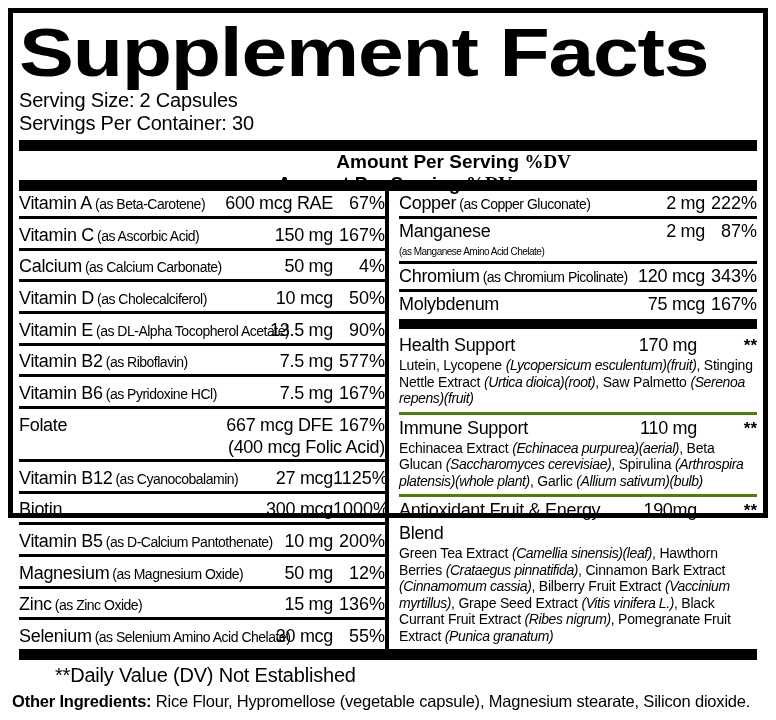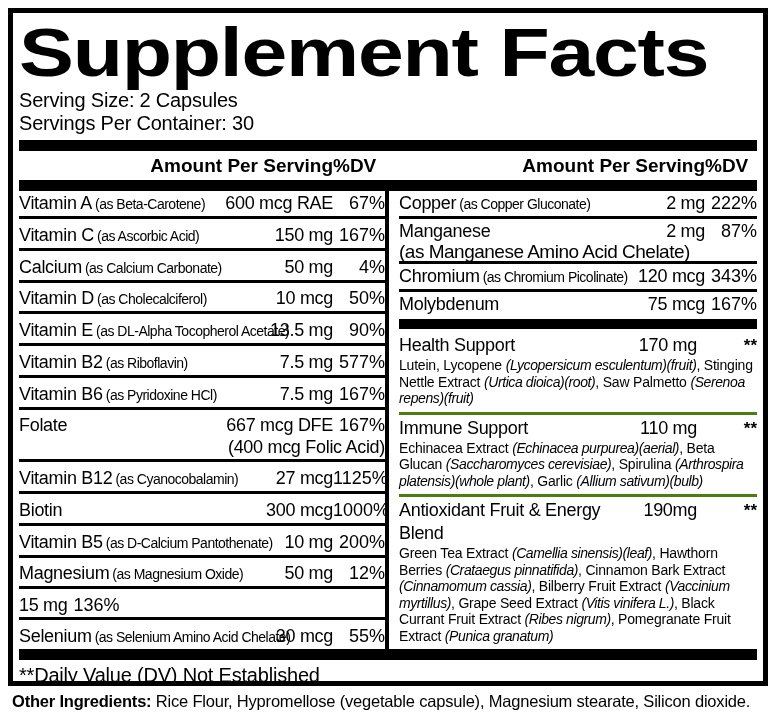--- a/index.html
+++ b/index.html
@@ -1,57 +1,57 @@
 <!DOCTYPE html>
 <html><head>
 <meta charset="utf-8">
 <style>
   html,body{margin:0;padding:0;background:#fff;}
   .canvas{position:relative;width:776px;height:720px;background:#fff;overflow:hidden;
           font-family:"Liberation Sans",sans-serif;color:#000;}
-  .label{position:absolute;left:8px;top:8px;right:8px;height:678px;border:5px solid #000;
+  .label{position:absolute;left:8px;top:8px;right:8px;height:510px;border:5px solid #000;
          background:#fff;padding:0 6px;box-sizing:border-box;}
   .title{font-size:68px;font-weight:700;line-height:74px;white-space:nowrap;
          transform:scaleX(1.21);transform-origin:left center;letter-spacing:-1px;margin-top:2px;}
   .serving-line{font-size:20px;line-height:23px;letter-spacing:-0.2px;}
   .serving-line b{font-weight:400;}
   .bar{height:11px;background:#000;}
   .bar.top{margin-top:5px;}
   .hdr-row{display:flex;align-items:center;height:29px;font-weight:700;font-size:19px;}
-  .hdr-cols{display:flex;}
+  .hdr-cols{display:flex;flex-direction:column;}
   .hdr-col{display:flex;}
   .hdr-col.left{width:366px;}
   .hdr-col.right{flex:1;padding-left:14px;}
   .hdr-spacer{flex:1;}
   .hdr-amt{text-align:right;}
-  .hdr-dv{width:52px;}
+  .hdr-dv{width:52px;text-align:right;font-family:Liberation Serif, serif;}
   .cols{display:flex;height:458px;overflow:hidden;}
   .col-left{width:366px;display:flex;flex-direction:column;justify-content:space-between;}
   .vline{width:4px;background:#000;}
   .col-right{flex:1;display:flex;flex-direction:column;padding-left:10px;}
   .row{border-bottom:3px solid #000;padding:1px 0;}
   .row.last{border-bottom:none;}
   .row-line{display:flex;align-items:baseline;line-height:22px;}
   .nm{font-size:18px;letter-spacing:-0.3px;white-space:nowrap;}
   .form{font-size:14px;letter-spacing:-0.5px;white-space:nowrap;margin-left:3px;}
   .name{flex:1;min-width:0;}
   .amount{font-size:18px;letter-spacing:-0.3px;white-space:nowrap;text-align:right;}
   .dv{width:52px;font-size:18px;text-align:right;white-space:nowrap;}
-  .form-line{display:block;font-size:19px;letter-spacing:-0.5px;line-height:17px;}
+  .form-line{display:block;font-size:10px;letter-spacing:-0.5px;line-height:17px;}
   .amount2{display:block;font-size:18px;letter-spacing:-0.3px;line-height:21px;text-align:right;}
   .midbar{height:10px;background:#000;margin:2px 0 3px 0;}
   .blend{padding:2px 0 5px 0;}
   .blend.sep{border-top:3px solid #4d7c0f;}
   .blend-hdr{display:flex;align-items:flex-start;line-height:23px;}
   .blend-name{flex:1;font-size:18px;letter-spacing:-0.3px;}
   .blend-amt{font-size:18px;letter-spacing:-0.3px;white-space:nowrap;margin-right:30px;}
   .blend-dv{width:30px;text-align:right;font-size:17px;font-weight:700;}
   .blend-ing{font-size:14px;line-height:16.5px;letter-spacing:-0.2px;}
   .blend-ing i{letter-spacing:-0.4px;}
-  .footnote{font-size:20px;line-height:24px;padding-top:3px;letter-spacing:-0.2px;}
+  .footnote{font-size:20px;line-height:24px;padding-top:3px;letter-spacing:-0.2px;margin-left:36px;}
   .other{position:absolute;left:12px;top:692px;right:16px;font-size:16.5px;letter-spacing:-0.2px;
          white-space:nowrap;}
   .other b{font-weight:700;}
 </style>
 </head>
 <body>
 
 <div class="canvas">
   <div class="label">
 
@@ -159,20 +159,21 @@
           </div>
           <div class="row">
             <div class="row-line">
               <span class="name"><span class="nm">Magnesium</span><span class="form">(as Magnesium Oxide)</span></span>
               <span class="amount">50 mg</span>
               <span class="dv">12%</span>
             </div>
           </div>
           <div class="row">
             <div class="row-line">
+              <span class="name"><span class="nm">Zinc</span><span class="form">(as Zinc Oxide)</span></span>
               <span class="amount">15 mg</span>
               <span class="dv">136%</span>
             </div>
           </div>
           <div class="row last">
             <div class="row-line">
               <span class="name"><span class="nm">Selenium</span><span class="form">(as Selenium Amino Acid Chelate)</span></span>
               <span class="amount">30 mcg</span>
               <span class="dv">55%</span>
             </div>

